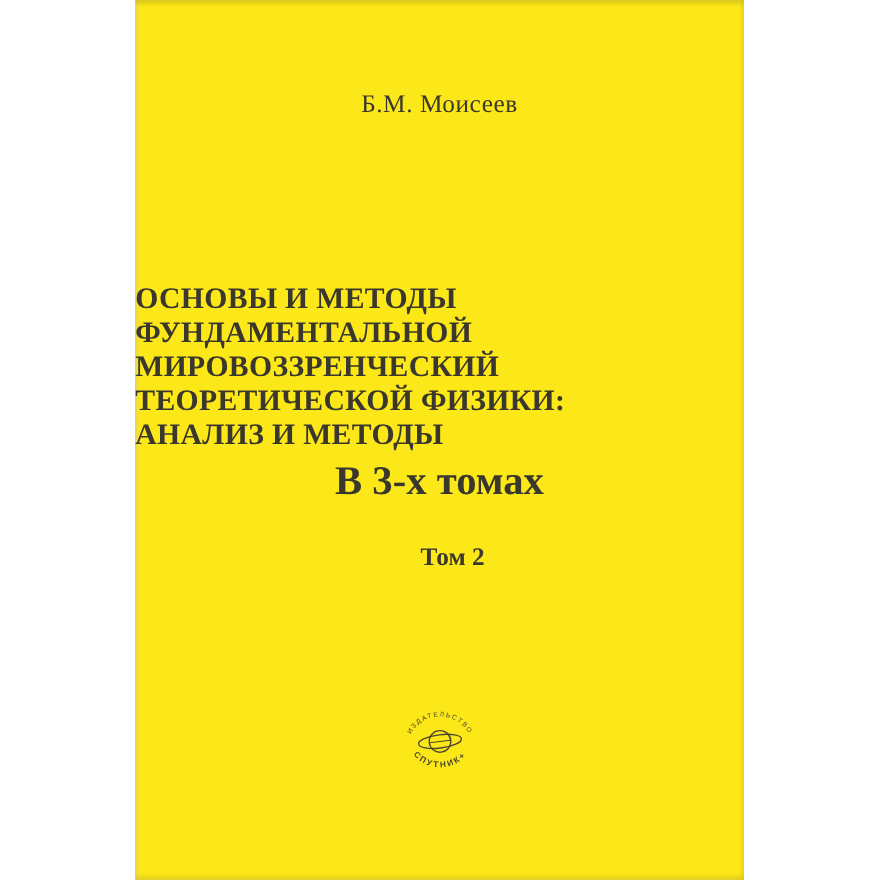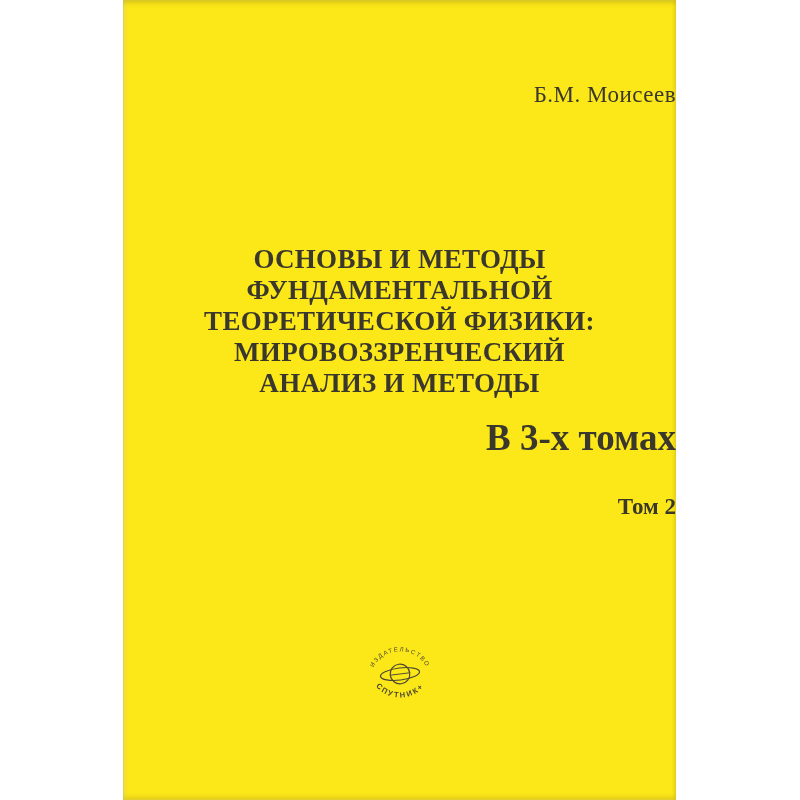--- a/index.html
+++ b/index.html
@@ -28,34 +28,34 @@
     background: #FCE719;
     box-shadow: inset 0 3px 4px rgba(130,115,0,0.30),
                 inset 0 -3px 4px rgba(130,115,0,0.22),
                 inset 2px 0 3px rgba(255,255,255,0.35);
     color: #3A372C;
   }
   .cover .txt {
     position: absolute;
     left: 0;
     right: 0;
-    text-align: right;
+    text-align: center;
     white-space: nowrap;
   }
   .author {
     top: 82px;
     font-size: 23px;
     letter-spacing: 0.5px;
   }
   .title-block {
     position: absolute;
     left: 0;
     right: 0;
-    top: 244px;
-    text-align: center;
+    top: 256px;
+    text-align: left;
     font-weight: bold;
     font-size: 27px;
     line-height: 31px;
     letter-spacing: 0.3px;
   }
   .edition {
     top: 416px;
     font-size: 37px;
     font-weight: bold;
   }
@@ -92,22 +92,22 @@
 <body>
 
 <div class="page">
   <div class="cover">
 
     <div class="txt author">Б.М. Моисеев</div>
 
     <div class="title-block">
       <div>ОСНОВЫ И МЕТОДЫ</div>
       <div>ФУНДАМЕНТАЛЬНОЙ</div>
+      <div>МИРОВОЗЗРЕНЧЕСКИЙ</div>
       <div>ТЕОРЕТИЧЕСКОЙ ФИЗИКИ:</div>
-      <div>МИРОВОЗЗРЕНЧЕСКИЙ</div>
       <div>АНАЛИЗ И МЕТОДЫ</div>
     </div>
 
     <div class="txt edition">В 3-х томах</div>
 
     <div class="txt volume">Том 2</div>
 
     <div class="logo-wrap">
       <svg width="76" height="68" viewBox="0 0 100 90">
         <defs>

